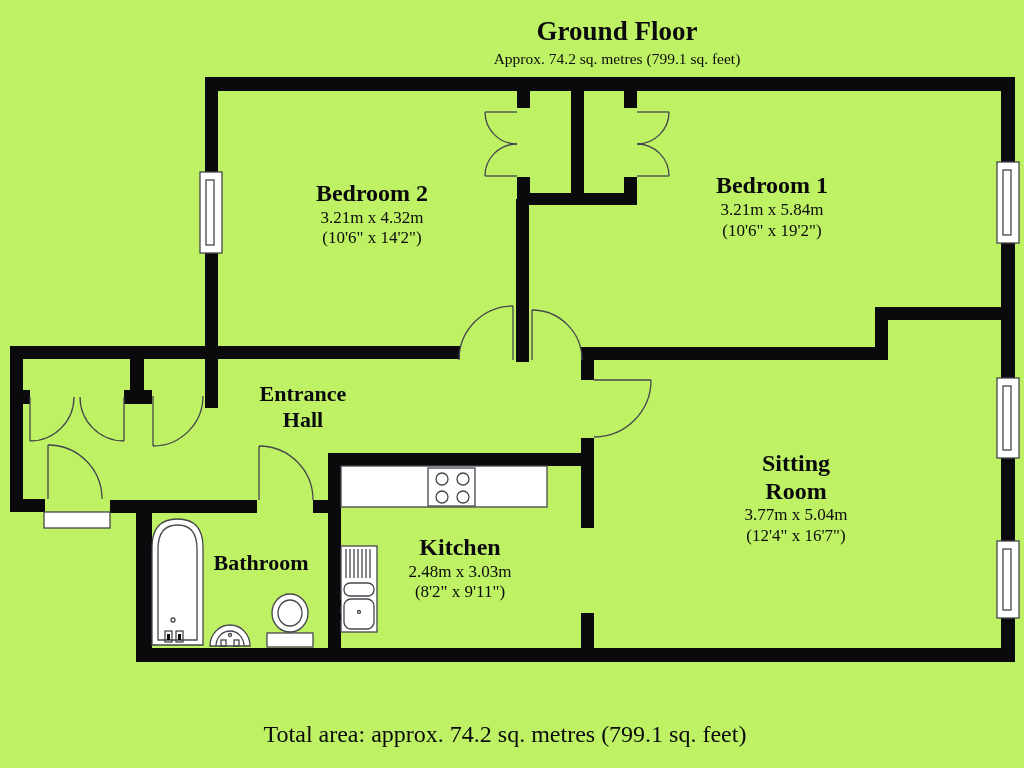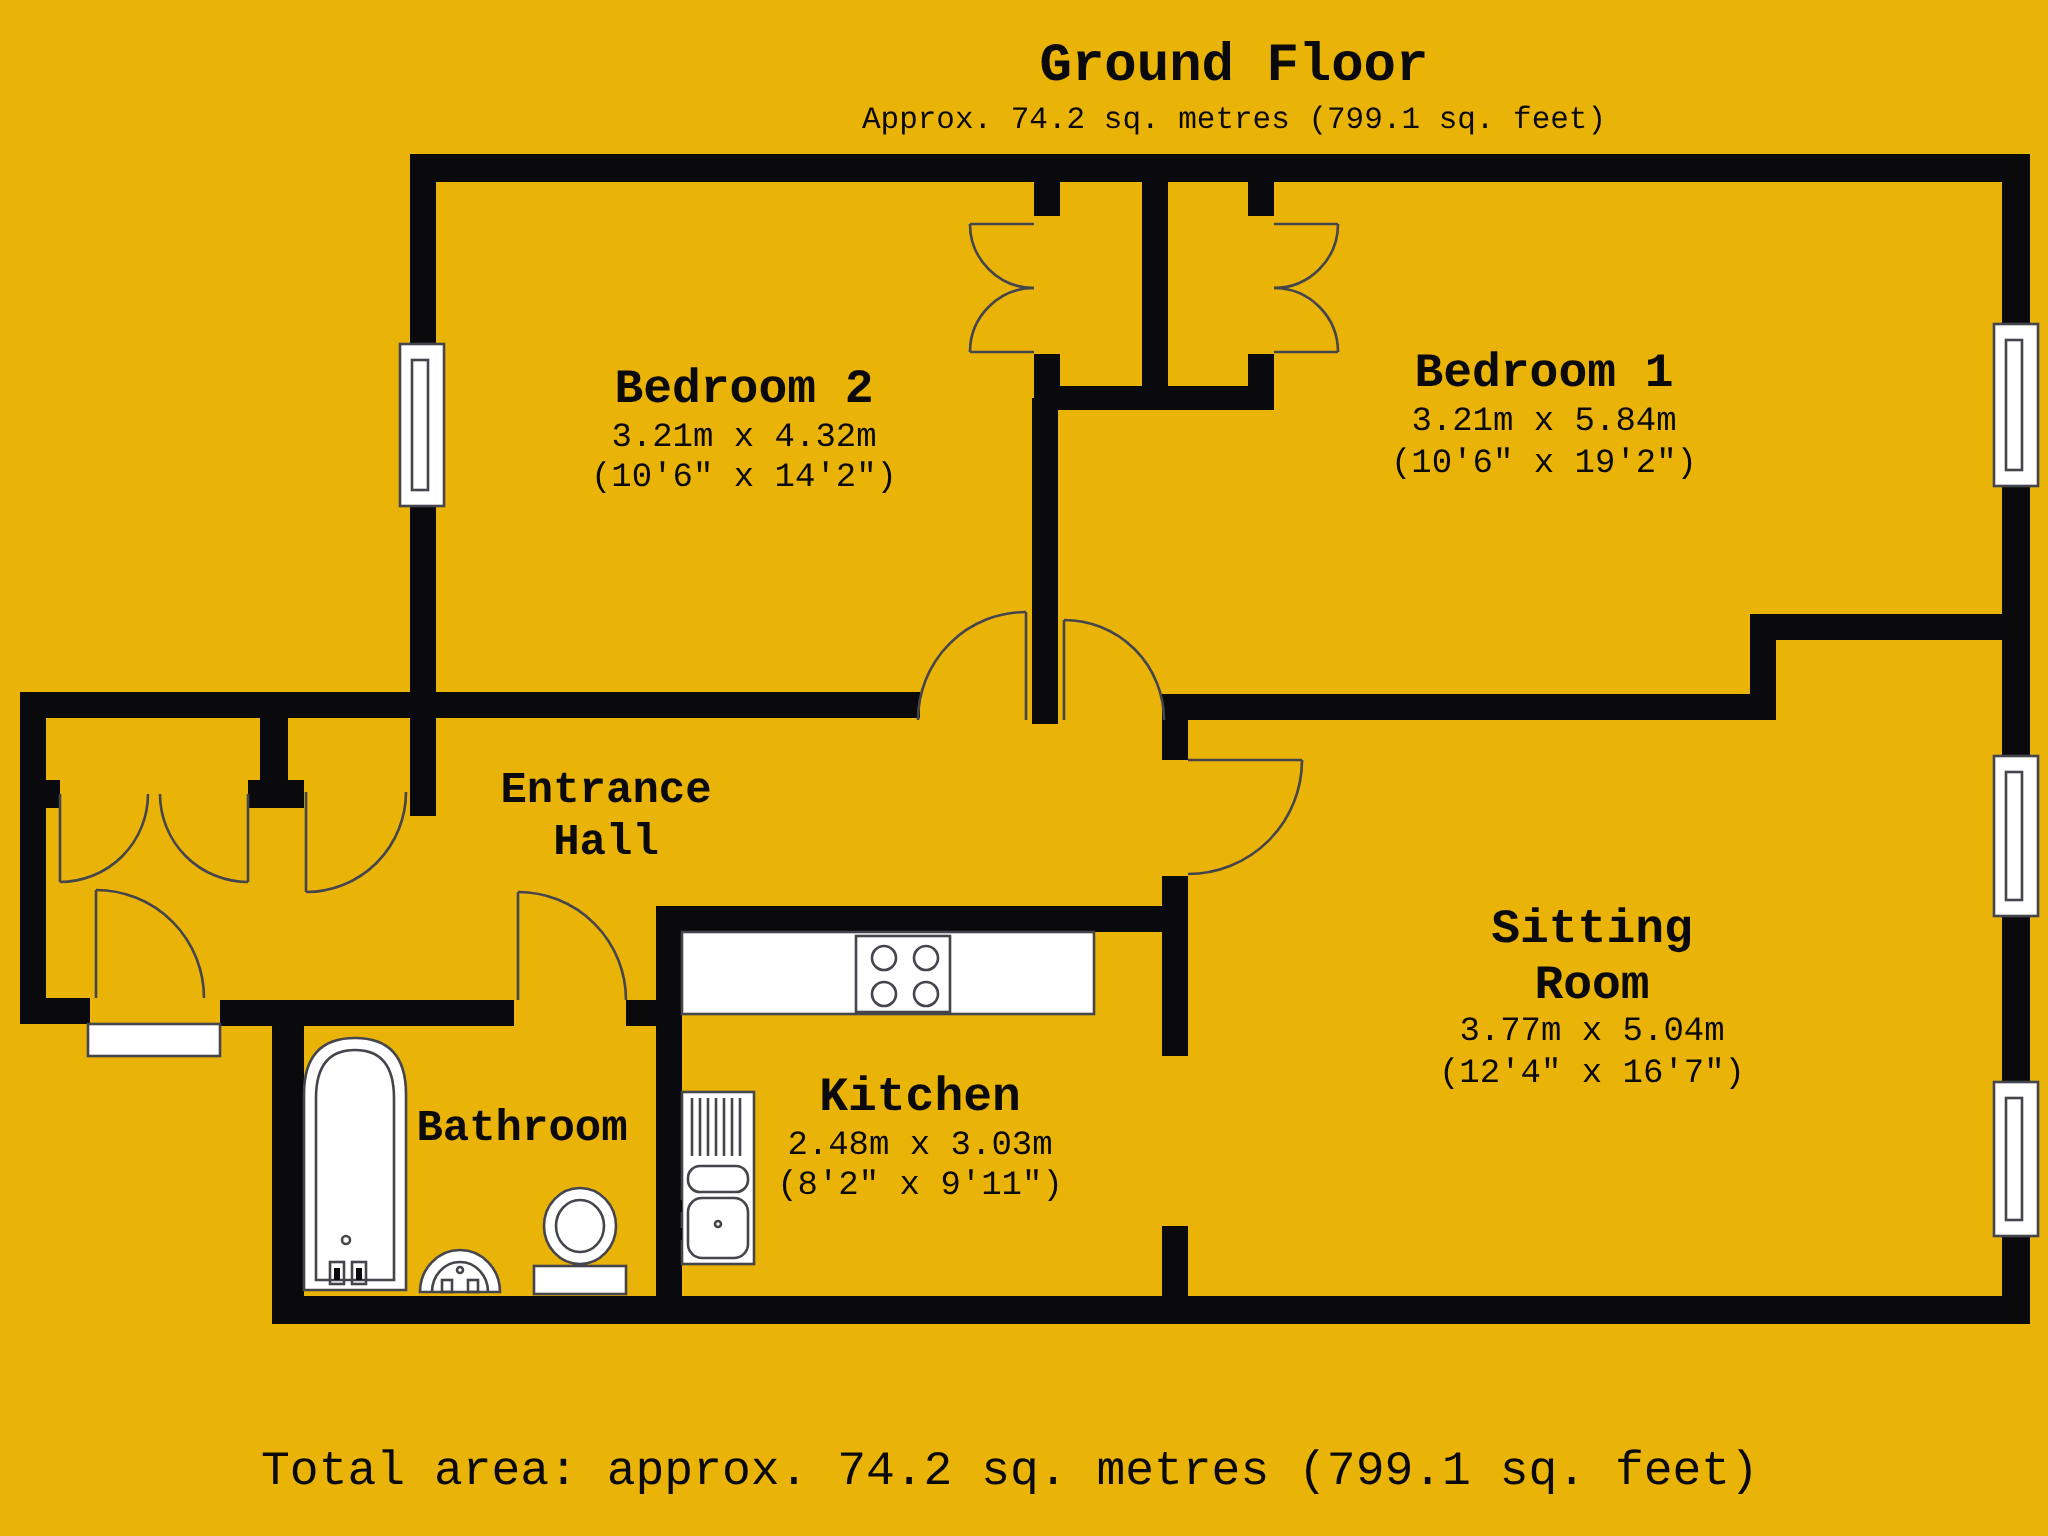--- a/index.html
+++ b/index.html
@@ -1,17 +1,17 @@
 <!DOCTYPE html>
 <html style="--wall: #0a0a0c; --line: #45454d;"><head>
 <meta charset="utf-8">
 <style>
   html,body{margin:0;padding:0;background:#fff;}
-  .page{position:relative;width:1024px;height:768px;background:#eab308;overflow:hidden;
-        font-family:Liberation Mono, monospace;}
+  .page{position:relative;width:1024px;height:768px;background:#bef264;overflow:hidden;
+        font-family:Liberation Serif, serif;}
   svg{display:block;}
   .wall{fill:var(--wall,#0a0a0c);stroke:none;}
   .thin{stroke:var(--line,#45454d);stroke-width:1.3;fill:none;}
   .thin-f{stroke:var(--line,#45454d);stroke-width:1.3;fill:#ffffff;}
   .fill-dark{fill:var(--wall,#0a0a0c);stroke:none;}
   .t-title{font-size:27px;font-weight:bold;fill:#0a0a0c;text-anchor:middle;}
   .t-sub{font-size:15.5px;fill:#0a0a0c;text-anchor:middle;}
   .t-room{font-size:24px;font-weight:bold;fill:#0a0a0c;text-anchor:middle;}
   .t-room-sm{font-size:22px;font-weight:bold;fill:#0a0a0c;text-anchor:middle;}
   .t-dim{font-size:17px;fill:#0a0a0c;text-anchor:middle;}

